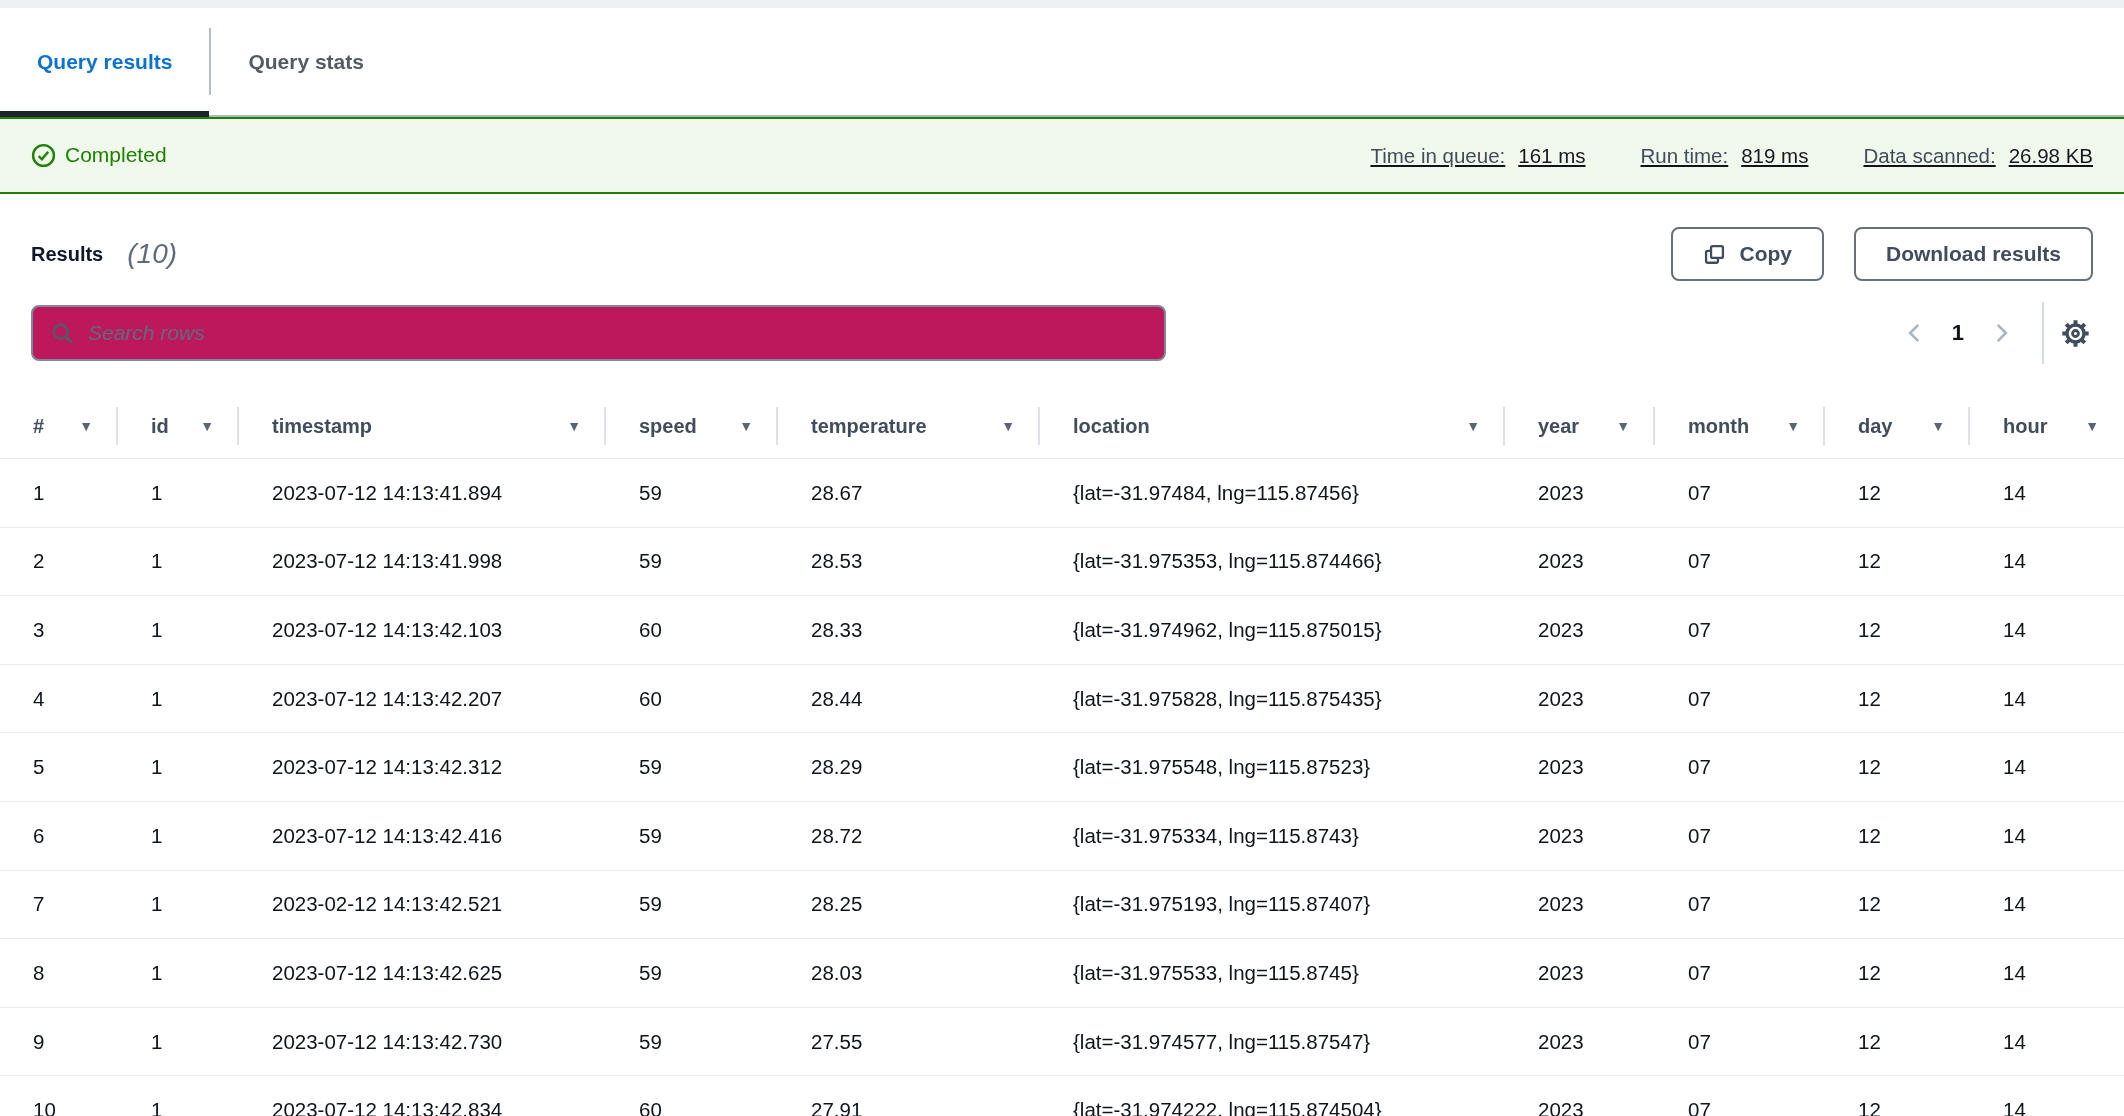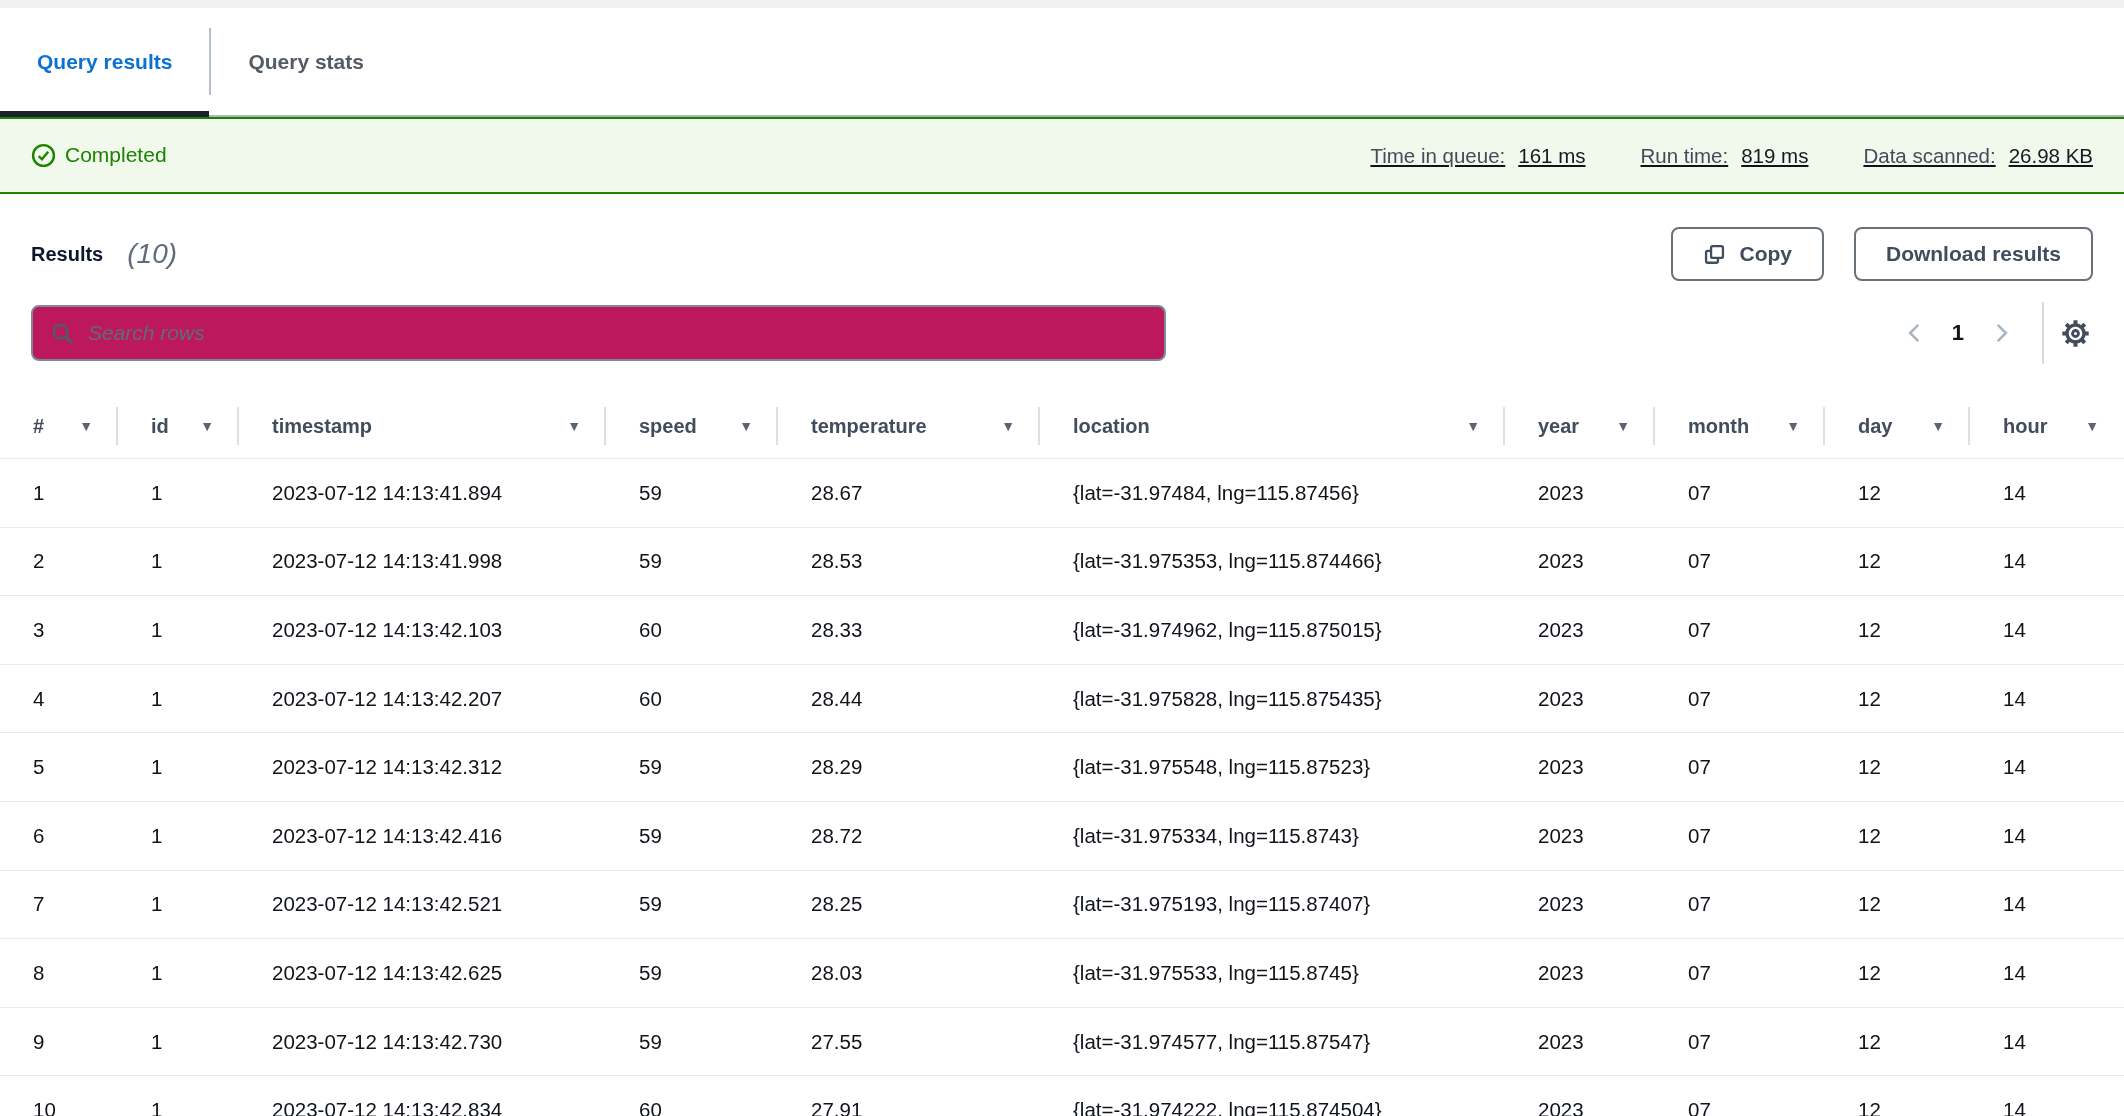--- a/index.html
+++ b/index.html
@@ -370,21 +370,21 @@
         <div class="td">28.72</div>
         <div class="td">{lat=-31.975334, lng=115.8743}</div>
         <div class="td">2023</div>
         <div class="td">07</div>
         <div class="td">12</div>
         <div class="td">14</div>
       </div>
       <div class="tr">
         <div class="td">7</div>
         <div class="td">1</div>
-        <div class="td">2023-07-12 14:13:42.521</div>
+        <div class="td">2023-02-12 14:13:42.521</div>
         <div class="td">59</div>
         <div class="td">28.25</div>
         <div class="td">{lat=-31.975193, lng=115.87407}</div>
         <div class="td">2023</div>
         <div class="td">07</div>
         <div class="td">12</div>
         <div class="td">14</div>
       </div>
       <div class="tr">
         <div class="td">8</div>

